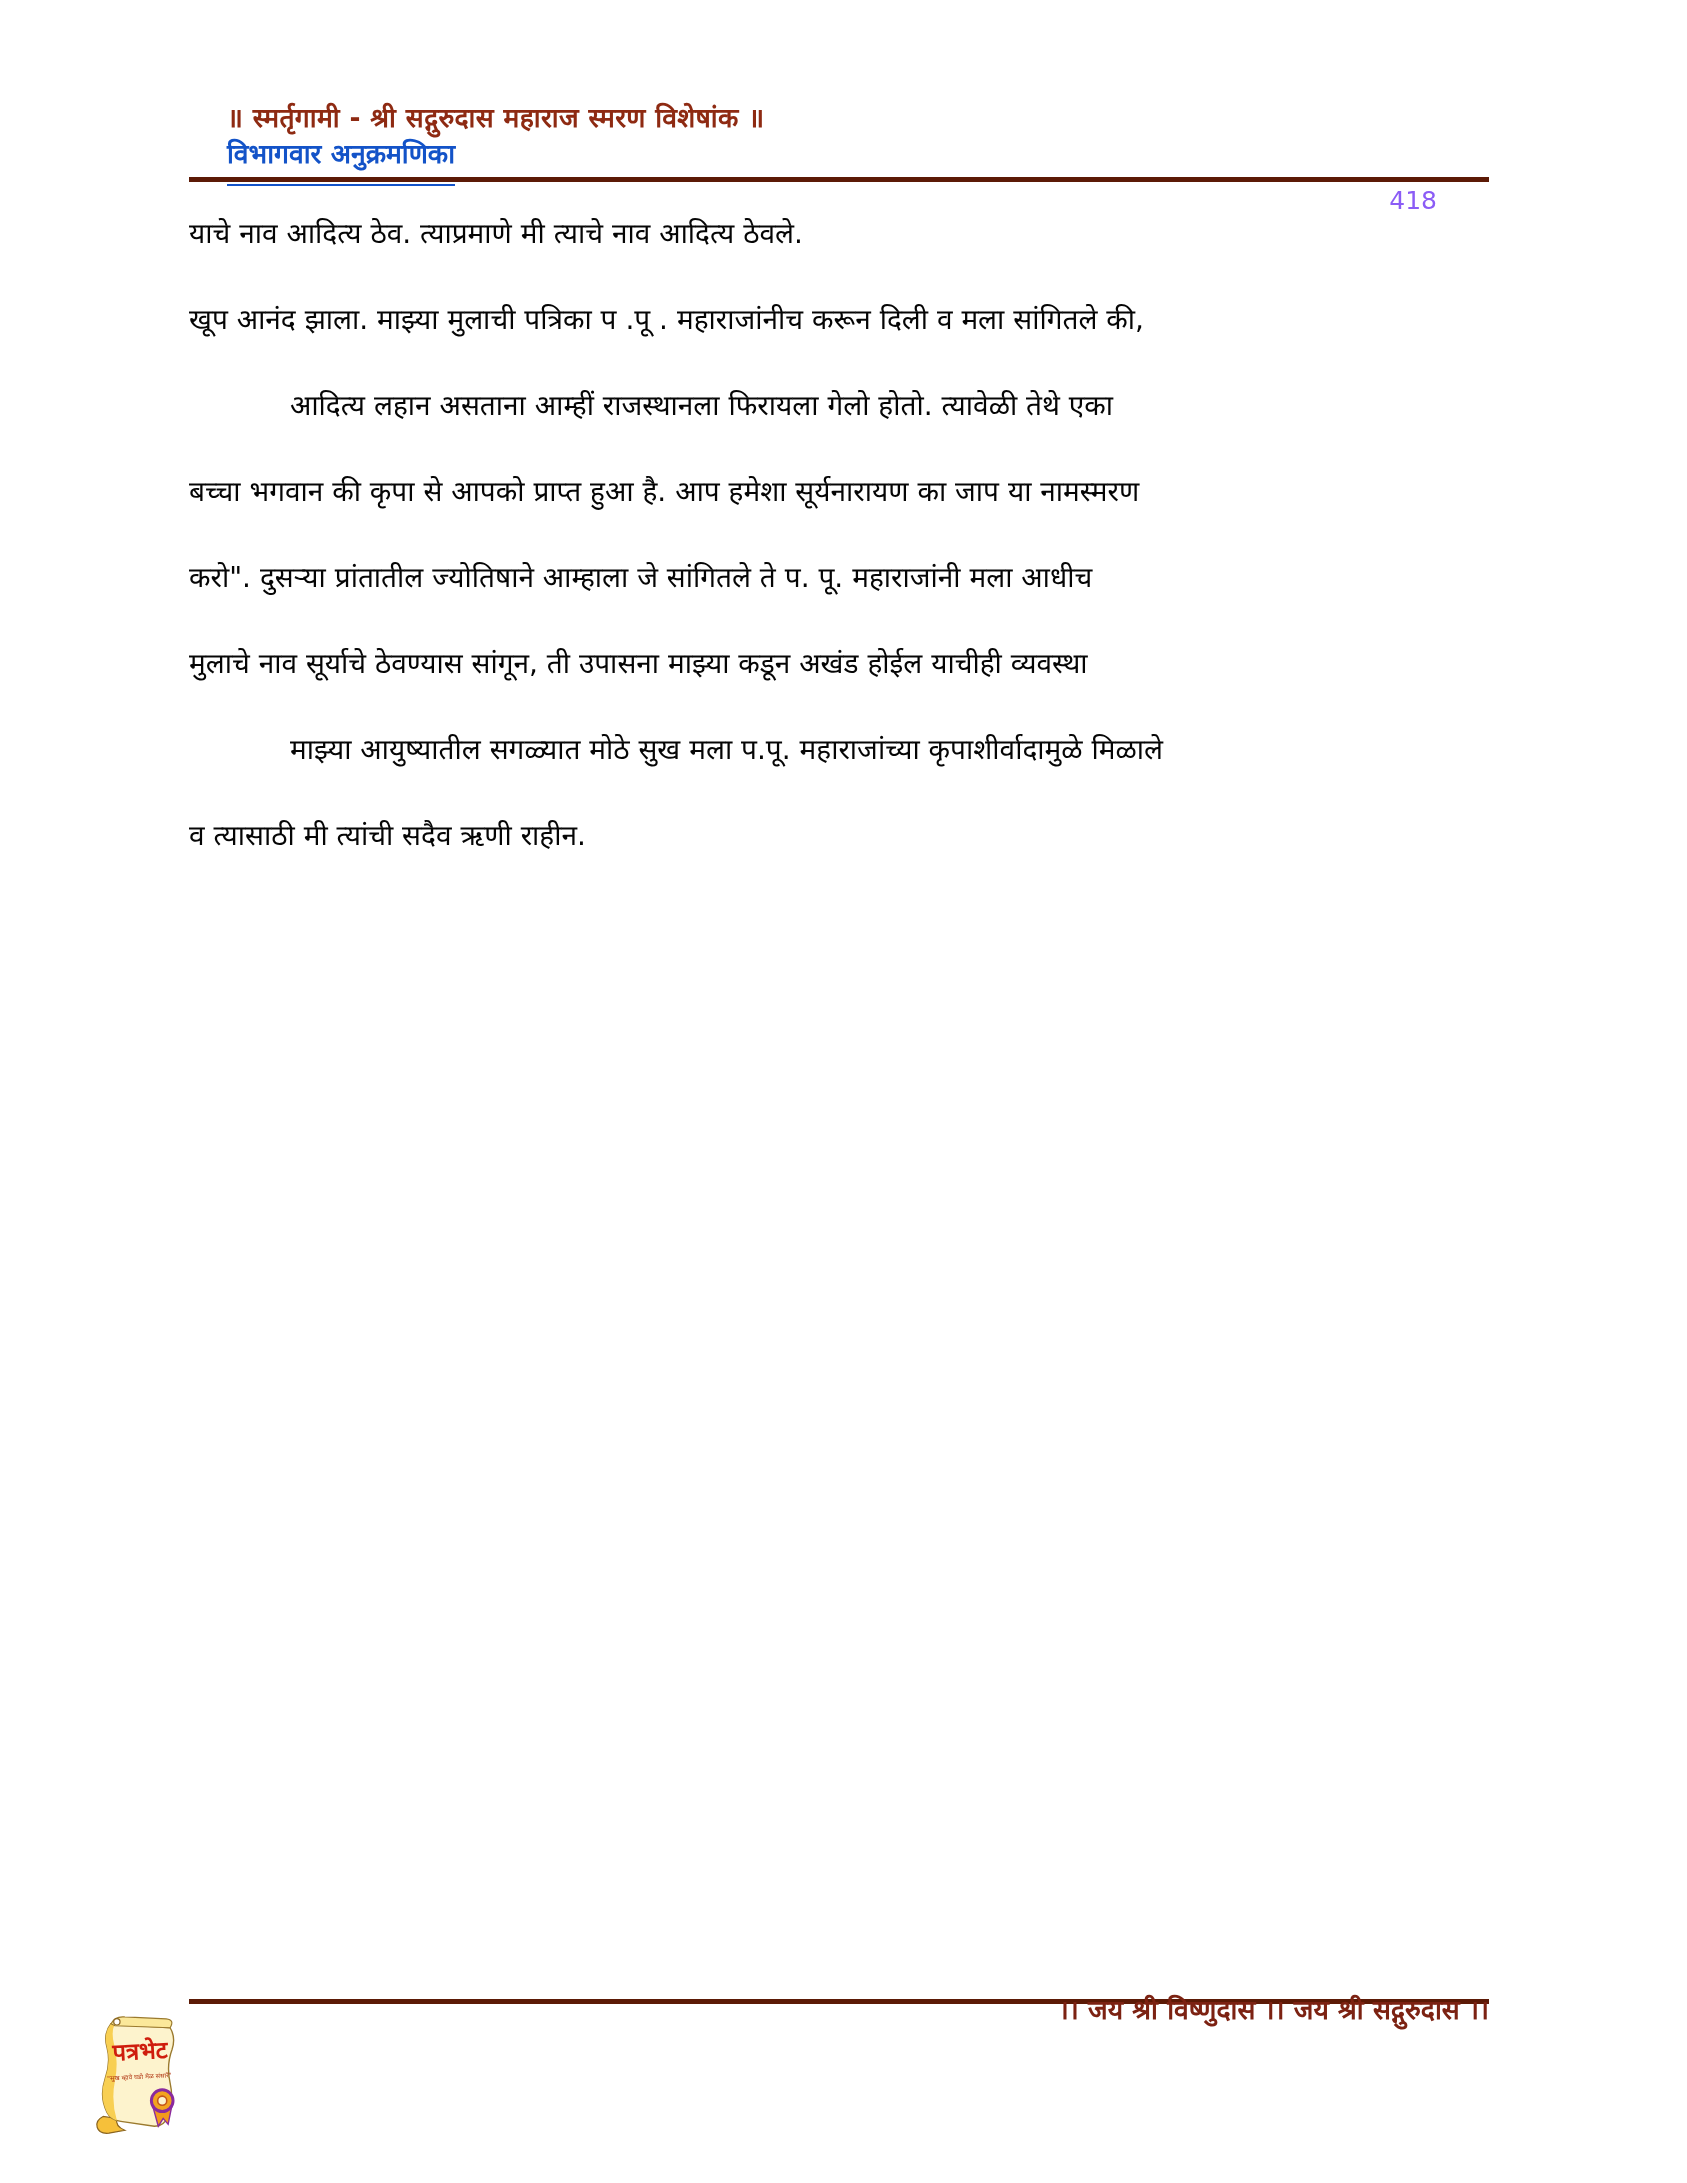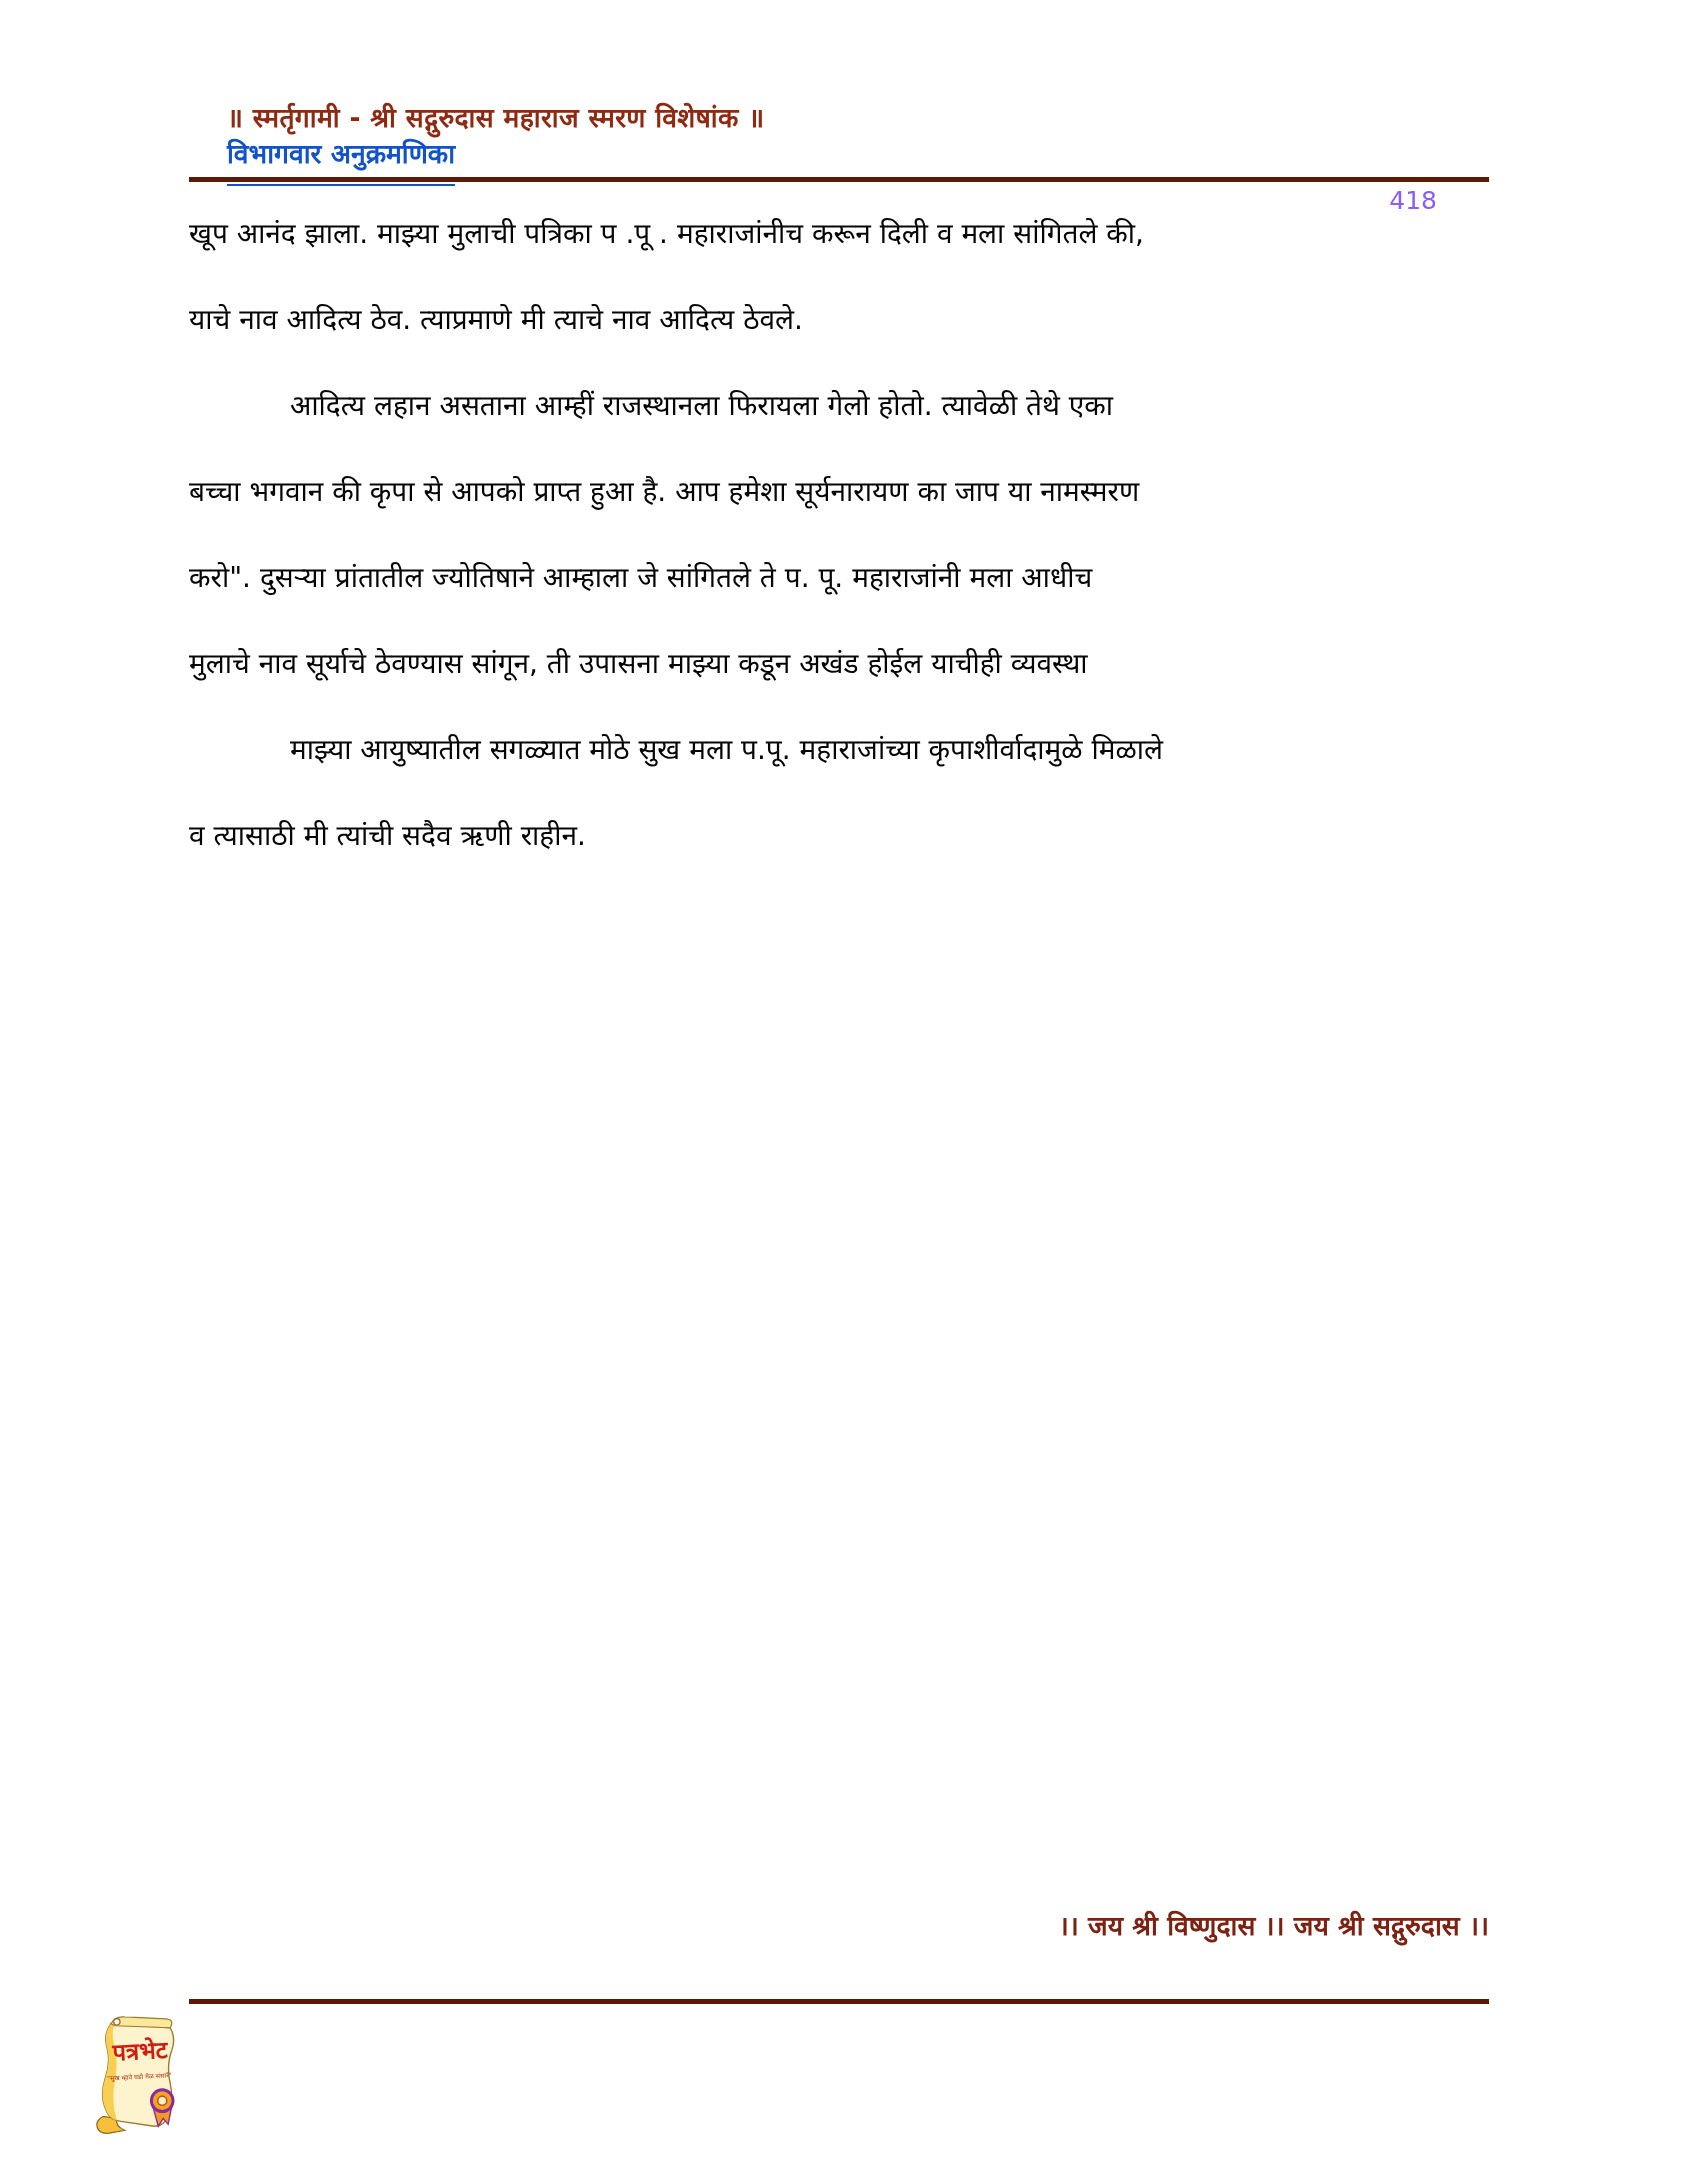--- a/index.html
+++ b/index.html
@@ -44,42 +44,42 @@
     color:#050505;
   }
   .line {
     height:86px; line-height:86px;
     font-size:28px; white-space:nowrap;
   }
   .line.indent { padding-left:101px; }
 
   
   .footer-blessing {
-    position:absolute; top:1902px; left:189px; width:1300px;
+    position:absolute; top:1986px; left:189px; width:1300px;
     text-align:right;
     font-size:26.5px; font-weight:bold; color:#7c2212;
     line-height:48px; white-space:nowrap;
   }
   .logo-wrap {
     position:absolute; left:81px; top:2010px; width:123px; height:136px;
   }
 </style>
 </head>
 <body>
 
 <div class="header-row">
   <span class="header-title">॥ स्मर्तृगामी - श्री सद्गुरुदास महाराज स्मरण विशेषांक ॥</span>
   <a class="toc-link">विभागवार अनुक्रमणिका</a>
   <span class="page-number">418</span>
 </div>
 <div class="rule header-rule"></div>
 
 <div class="doc-body">
+  <div class="line">याचे नाव आदित्य ठेव. त्याप्रमाणे मी त्याचे नाव आदित्य ठेवले.</div>
   <div class="line">खूप आनंद झाला. माझ्या मुलाची पत्रिका प .पू . महाराजांनीच करून दिली व मला सांगितले की,</div>
-  <div class="line">याचे नाव आदित्य ठेव. त्याप्रमाणे मी त्याचे नाव आदित्य ठेवले.</div>
   <div class="line indent">आदित्य लहान असताना आम्हीं राजस्थानला फिरायला गेलो होतो. त्यावेळी तेथे एका</div>
   <div class="line">बच्चा भगवान की कृपा से आपको प्राप्त हुआ है. आप हमेशा सूर्यनारायण का जाप या नामस्मरण</div>
   <div class="line">करो". दुसऱ्या प्रांतातील ज्योतिषाने आम्हाला जे सांगितले ते प. पू. महाराजांनी मला आधीच</div>
   <div class="line">मुलाचे नाव सूर्याचे ठेवण्यास सांगून, ती उपासना माझ्या कडून अखंड होईल याचीही व्यवस्था</div>
   <div class="line indent">माझ्या आयुष्यातील सगळ्यात मोठे सुख मला प.पू. महाराजांच्या कृपाशीर्वादामुळे मिळाले</div>
   <div class="line">व त्यासाठी मी त्यांची सदैव ऋणी राहीन.</div>
 </div>
 
 <div class="rule footer-rule"></div>
 <div class="footer-blessing">।। जय श्री विष्णुदास ।। जय श्री सद्गुरुदास ।।</div>

